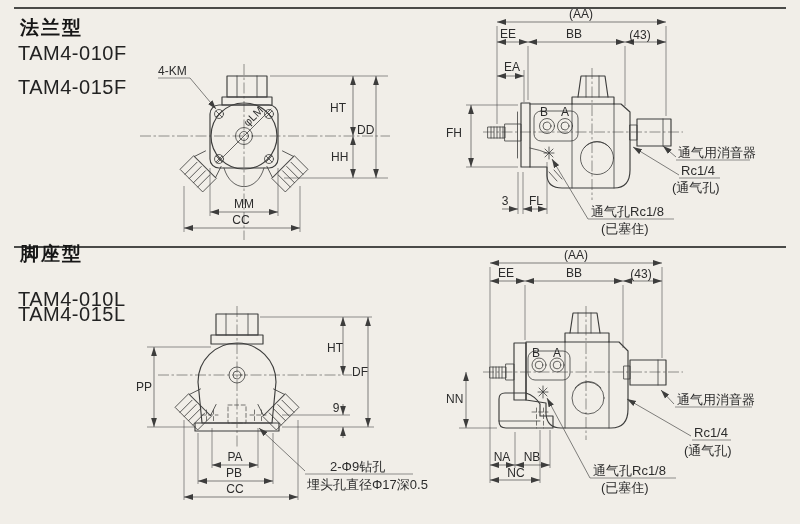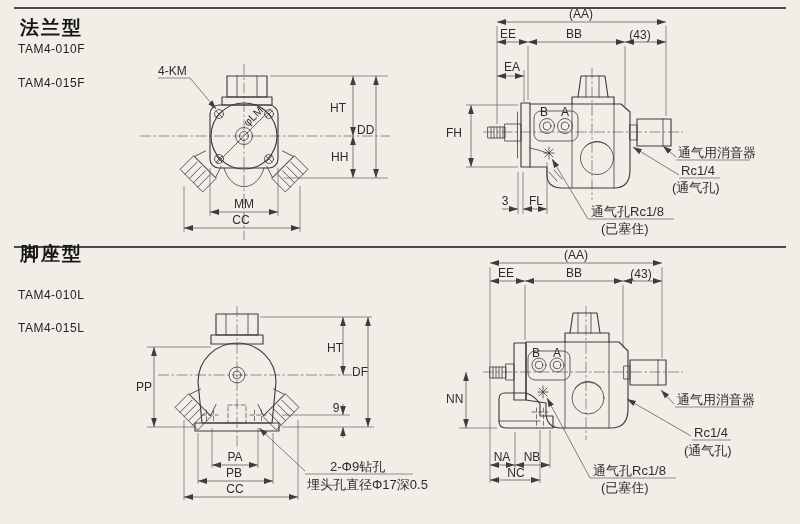--- a/index.html
+++ b/index.html
@@ -7,21 +7,21 @@
     position:relative;width:800px;height:524px;overflow:hidden;
     background:#f1eee8;
     font-family:"Liberation Sans","DejaVu Sans",sans-serif;
   }
   .rule{position:absolute;left:14px;width:772px;height:2px;background:#4a4a48;}
   .sec-title{
     position:absolute;left:20px;font-weight:bold;font-size:19px;color:#161616;
     letter-spacing:2px;white-space:nowrap;
   }
   .model{
-    position:absolute;left:18px;font-size:12px;color:#222;letter-spacing:0.5px;
+    position:absolute;left:18px;font-size:20px;color:#222;letter-spacing:0.5px;
     white-space:nowrap;
   }
   svg{position:absolute;left:0;top:0;}
   .o{stroke:#3d3d3c;stroke-width:1.15;fill:none;stroke-linejoin:round;stroke-linecap:round;}
   .d{stroke-width:0.8;}
   .dim{stroke:#4c4c4a;stroke-width:0.7;fill:none;}
   .ext{stroke:#4c4c4a;stroke-width:0.6;fill:none;}
   .cl{stroke:#5a5a58;stroke-width:0.65;fill:none;stroke-dasharray:11 2.5 2.5 2.5;}
   .hid{stroke:#4c4c4a;stroke-width:0.75;fill:none;stroke-dasharray:4 2.6;}
   .t{font-size:12px;fill:#2c2c2c;}
@@ -35,21 +35,21 @@
 
   <div class="rule" style="top:7px"></div>
   <div class="rule" style="top:246px"></div>
 
   <div class="sec-title" style="top:15px">法兰型</div>
   <div class="model" style="top:42px">TAM4-010F</div>
   <div class="model" style="top:76px">TAM4-015F</div>
 
   <div class="sec-title" style="top:241px">脚座型</div>
   <div class="model" style="top:288px">TAM4-010L</div>
-  <div class="model" style="top:321px">TAM4-015L</div>
+  <div class="model" style="top:303px">TAM4-015L</div>
 
   <svg width="800" height="524" viewBox="0 0 800 524">
     <defs>
       <marker id="arr" viewBox="0 0 9 7" refX="9" refY="3.5" markerWidth="9" markerHeight="7" markerUnits="userSpaceOnUse" orient="auto-start-reverse">
         <path d="M0,0.6 L9,3.5 L0,6.4 Z" fill="#3d3d3c"></path>
       </marker>
     </defs>
 
     <g>
       <line class="cl" x1="244" y1="64" x2="244" y2="240"></line>

